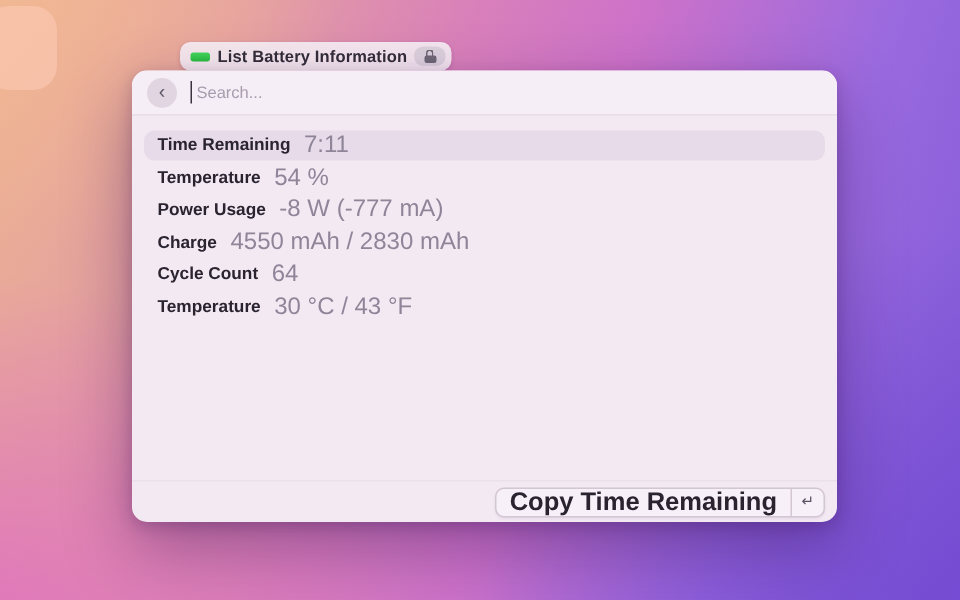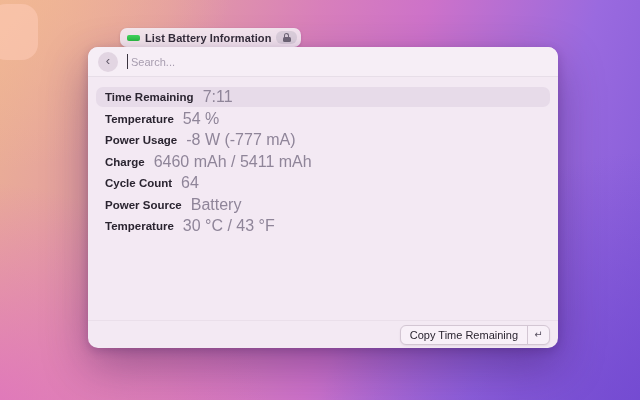--- a/index.html
+++ b/index.html
@@ -71,21 +71,21 @@
   .action-bar{
     flex:0 0 28px;display:flex;align-items:center;justify-content:flex-end;
     padding:0 8px;border-top:1px solid rgba(70,40,80,0.05);
   }
   .action-btn{
     display:flex;align-items:stretch;height:20px;border-radius:6px;cursor:pointer;
     border:1px solid var(--button-border);background:var(--button-bg);
     box-shadow:0 1px 2px rgba(60,20,70,0.08);overflow:hidden;
   }
   .action-btn .action-label{display:flex;align-items:center;padding:0 9px;
-    font-size:11px;font-weight:400;color:#2a2430;}
+    font-size:17px;font-weight:700;color:#2a2430;}
   .action-btn .key-hint{display:flex;align-items:center;justify-content:center;
     width:22px;border-left:1px solid var(--button-border);
     font-size:10px;color:#5a5262;}
 </style>
 </head>
 <body>
 
 <div class="wall-blob"></div>
 
 <div class="chip">
@@ -117,29 +117,25 @@
     <div class="row">
       <span class="label">Temperature</span>
       <span class="value">54 %</span>
     </div>
     <div class="row">
       <span class="label">Power Usage</span>
       <span class="value">-8 W (-777 mA)</span>
     </div>
     <div class="row">
       <span class="label">Charge</span>
-      <span class="value">6460 mAh / 5411 mAh</span>
+      <span class="value">4550 mAh / 2830 mAh</span>
     </div>
     <div class="row">
       <span class="label">Cycle Count</span>
       <span class="value">64</span>
-    </div>
-    <div class="row">
-      <span class="label">Power Source</span>
-      <span class="value">Battery</span>
     </div>
     <div class="row">
       <span class="label">Temperature</span>
       <span class="value">30 °C / 43 °F</span>
     </div>
   </div>
 
   <div class="action-bar">
     <div class="action-btn">
       <span class="action-label">Copy Time Remaining</span>

